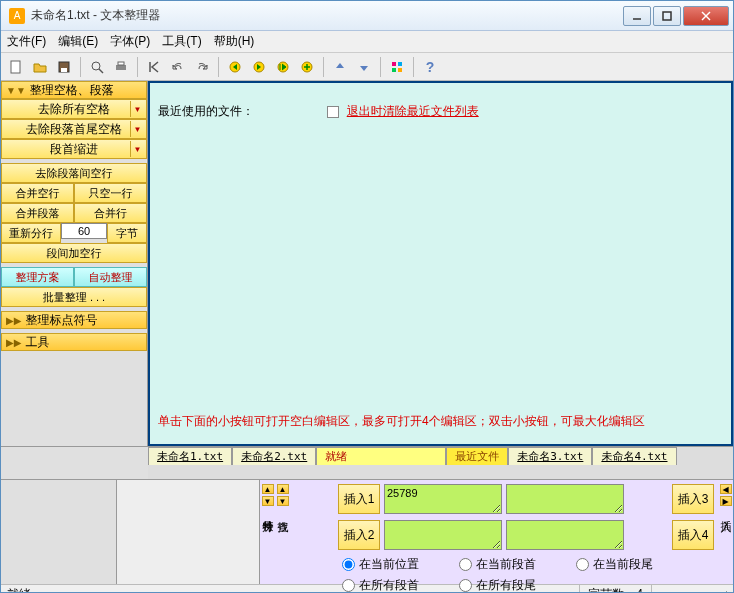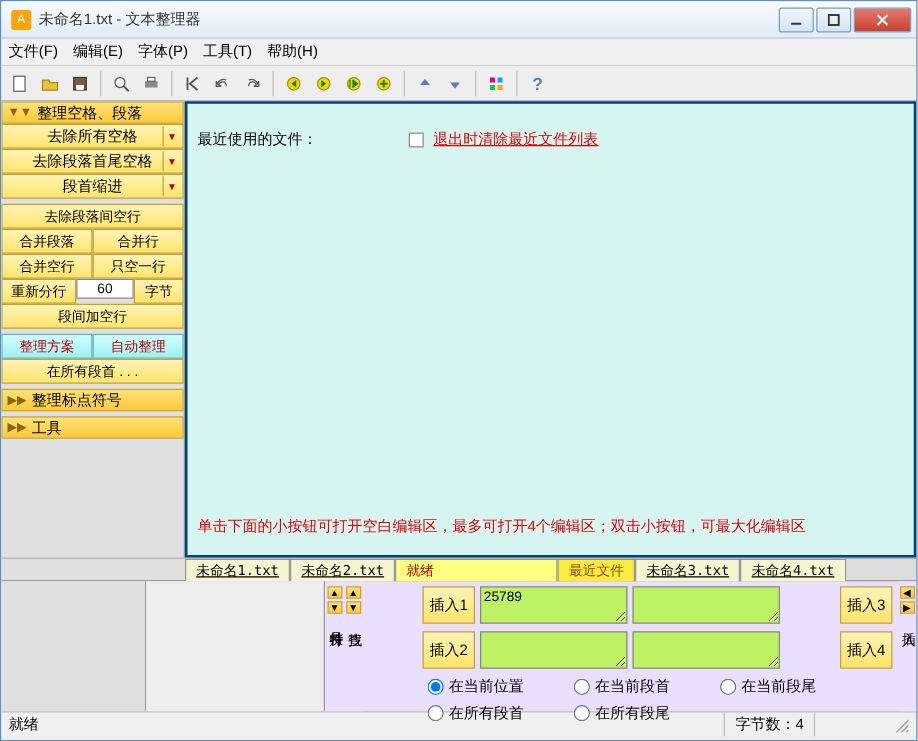--- a/index.html
+++ b/index.html
@@ -41,21 +41,21 @@
 
 
 .content { flex: 1; display: flex; flex-direction: column; border: 2px solid #004080; background: #d6f5f0; position: relative; }
 .content-top { padding: 20px 8px 8px 8px; flex: 1; }
 .content-top .label { display: inline-block; margin-right: 70px; text-align: center; }
 .chk { display: inline-block; width: 12px; height: 12px; border: 1px solid #888; background: #fff; vertical-align: middle; margin-right: 4px; }
 .red-link { color: #d00; text-decoration: underline; cursor: pointer; }
 .red-msg { color: #d00; position: absolute; bottom: 14px; left: 8px; font-size: 12px; }
 
 
-.tabstrip { height: 18px; display: flex; background: #ddd; border-top: 1px solid #999; }
+.tabstrip { height: 33px; display: flex; background: #ddd; border-top: 1px solid #999; }
 .tab { height: 18px; padding: 0 8px; border: 1px solid #999; border-bottom: none; background: #f5f5d0; font-size: 11px; display: flex; align-items: center; cursor: pointer; font-family: monospace; text-decoration: underline; }
 .tab.ready { background: #ffff80; color: #b00000; flex: 0 0 130px; text-decoration: none; }
 .tab.recent { background: #ffeb3b; color: #8a4500; text-decoration: none; }
 
 
 .lower { height: 105px; background: #eadfff; border-top: 1px solid #999; display: flex; }
 .side-strip { width: 16px; background: #eadfff; display: flex; flex-direction: column; align-items: center; padding-top: 4px; gap: 2px; }
 .side-strip .sarrow { width: 12px; height: 10px; background: linear-gradient(#ffe27a,#ffc939); border: 1px solid #c9a227; font-size: 8px; display:flex;align-items:center;justify-content:center;cursor:pointer; }
 .side-strip .vlabel { writing-mode: vertical-rl; font-size: 11px; margin-top: 4px; }
 .lower-main { flex: 1; padding: 4px; }
@@ -218,39 +218,39 @@
         <span>去除段落首尾空格</span>
         <span class="dd-arrow">▼</span>
       </div>
     <div class="yellow-btn dd">
         <span>段首缩进</span>
         <span class="dd-arrow">▼</span>
       </div>
     <div class="sidebar-gap"></div>
     <div class="yellow-btn">去除段落间空行</div>
     <div class="row2">
+      <div class="yellow-btn">合并空行</div>
+      <div class="yellow-btn">只空一行</div>
+    </div>
+    <div class="row2">
       <div class="yellow-btn">合并段落</div>
       <div class="yellow-btn">合并行</div>
-    </div>
-    <div class="row2">
-      <div class="yellow-btn">合并空行</div>
-      <div class="yellow-btn">只空一行</div>
     </div>
     <div class="row2">
       <div class="yellow-btn" style="flex:0 0 60px">重新分行</div>
       <input class="num-input" value="60" style="">
       <div class="yellow-btn" style="flex:0 0 40px">字节</div>
     </div>
     <div class="yellow-btn">段间加空行</div>
     <div class="sidebar-gap"></div>
     <div class="row2">
       <div class="cyan-btn">整理方案</div>
       <div class="cyan-btn">自动整理</div>
     </div>
-    <div class="yellow-btn">在所有段首 . . .</div>
+    <div class="yellow-btn">批量整理 . . .</div>
     <div class="sidebar-gap"></div>
     <div class="accordion-hdr">
         <span class="arrow">▶▶</span>
         <span>整理标点符号</span>
       </div>
     <div class="sidebar-gap"></div>
     <div class="accordion-hdr">
         <span class="arrow">▶▶</span>
         <span>工具</span>
       </div>

